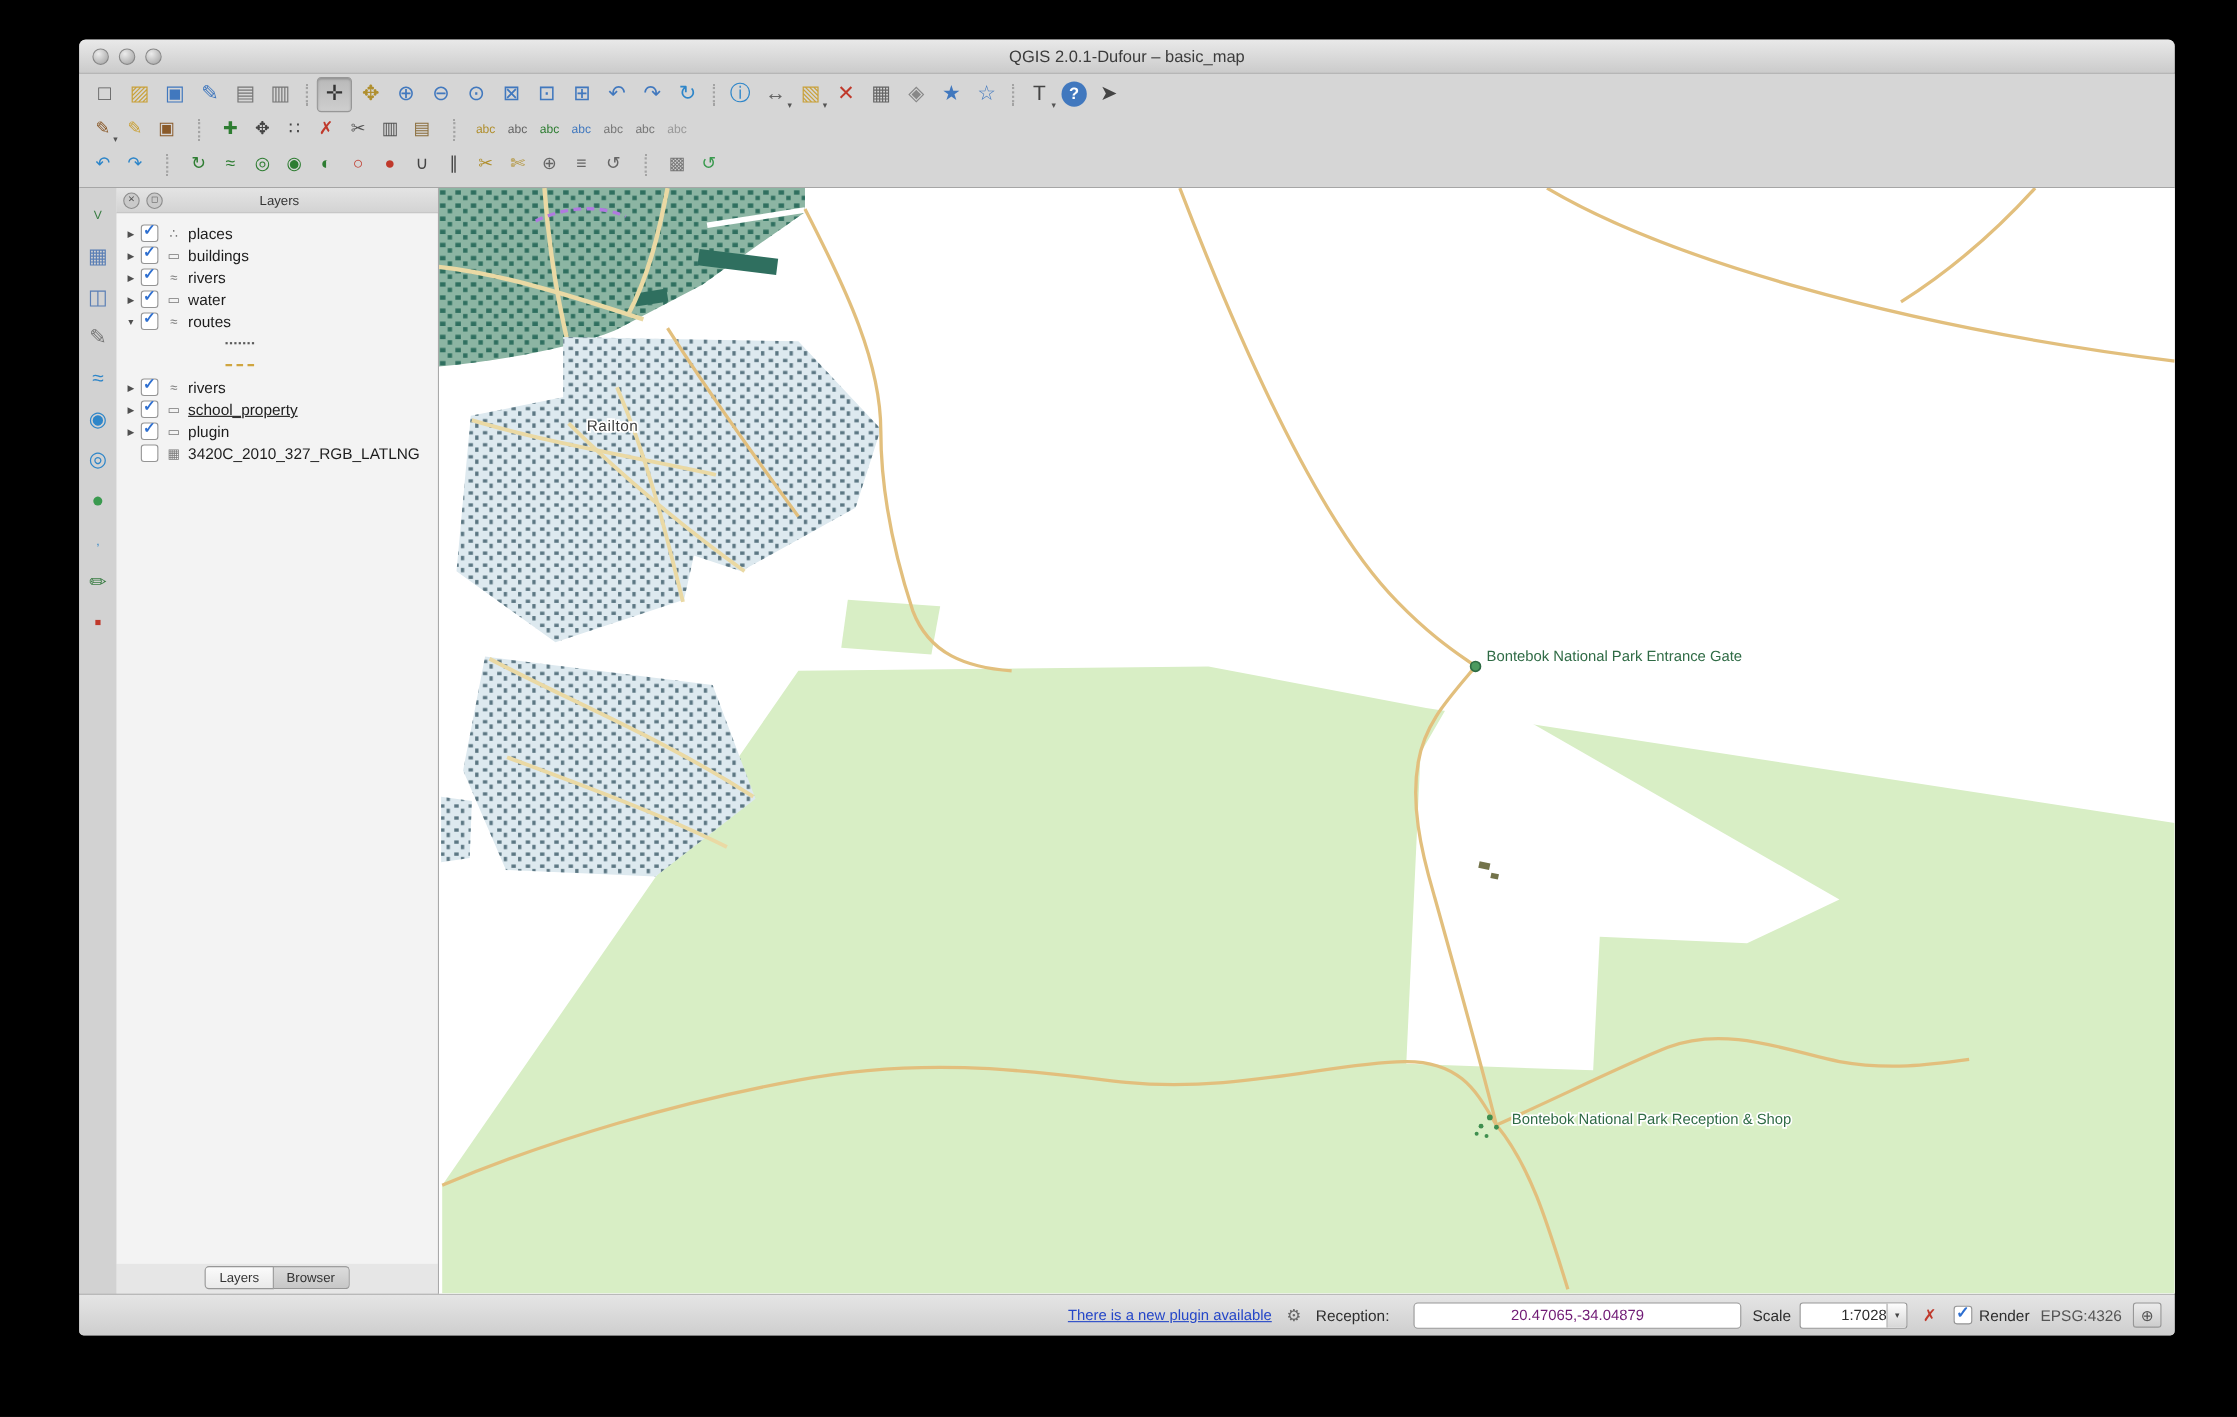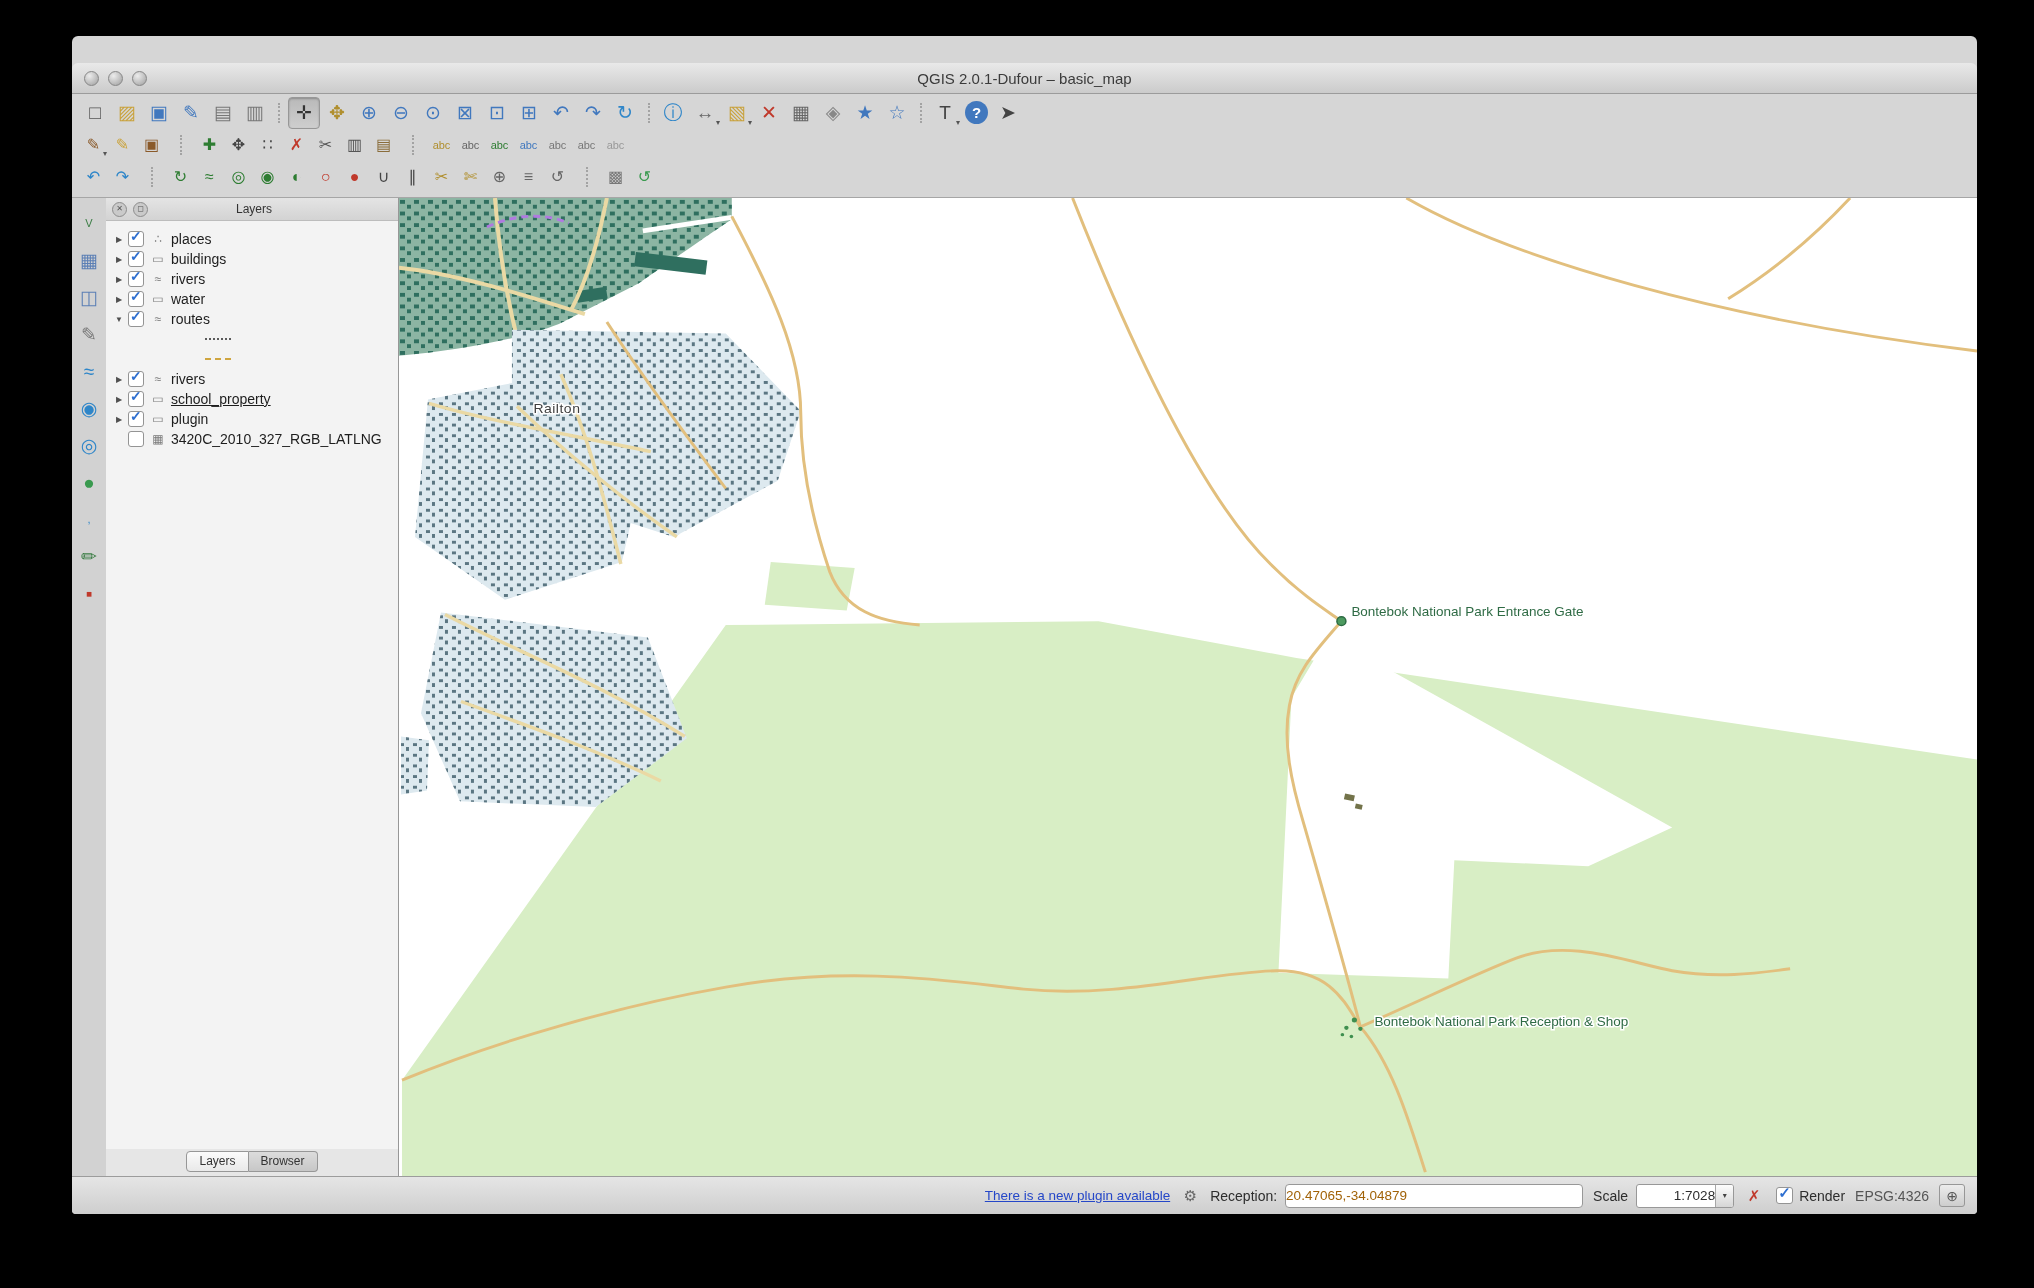--- a/index.html
+++ b/index.html
@@ -1,21 +1,21 @@
 <!DOCTYPE html>
 <html style="--label-green: #2f6b45; --park-green: #d8eec5; --residential: #dde9ef; --residential-bld: #5b7682; --teal: #8cb5a3; --teal-bld: #2f6f5f; --road-tan: #e2bf7d; --road-cream: #ead9a4; --route-purple: #b07ae0; --accent-blue: #4178be; --link-blue: #2547c8;"><head>
 <meta charset="utf-8">
 <style>
   html,body{margin:0;padding:0;background:#000;width:2034px;height:1288px;overflow:hidden;
     font-family:"Liberation Sans",sans-serif;-webkit-font-smoothing:antialiased;}
   .window{position:absolute;left:72px;top:36px;width:1905px;height:1178px;background:#d6d6d6;
     border-radius:6px 6px 4px 4px;box-shadow:0 14px 50px rgba(0,0,0,.75);display:flex;flex-direction:column;}
   
   .titlebar{height:30px;flex:0 0 30px;background:linear-gradient(#e9e9e9,#cbcbcb);border-bottom:1px solid #9b9b9b;
-    border-radius:6px 6px 0 0;position:relative;display:flex;align-items:center;margin-top:27px;}
+    border-radius:6px 6px 0 0;position:relative;display:flex;align-items:center;}
   .lights{position:absolute;left:12px;display:flex;gap:9px;}
   .light{width:13px;height:13px;border-radius:50%;background:radial-gradient(circle at 35% 30%,#ececec,#9e9e9e);
     border:1px solid #878787;}
   .wtitle{flex:1;text-align:center;font-size:15px;color:#3b3b3b;}
   
   .toolbars{flex:0 0 auto;background:#d6d6d6;padding:2px 8px 4px;border-bottom:1px solid #a6a6a6;}
   .trow{display:flex;align-items:center;gap:2px;height:33px;}
   .trow.small{height:32px;}
   .ticon{width:30px;height:30px;display:flex;align-items:center;justify-content:center;border-radius:4px;
     font-size:19px;position:relative;flex:0 0 auto;cursor:default;}
@@ -63,22 +63,22 @@
   .maplabel{font-family:"Liberation Sans",sans-serif;font-size:13.5px;fill:var(--label-green);
     stroke:#fff;stroke-width:3px;paint-order:stroke;}
   .townlabel{font-family:"Liberation Sans",sans-serif;font-size:14px;fill:#3f3f3f;letter-spacing:.5px;
     stroke:#fff;stroke-width:3px;paint-order:stroke;}
   
   .statusbar{flex:0 0 37px;background:linear-gradient(#e5e5e5,#cecece);border-top:1px solid #9c9c9c;
     display:flex;align-items:center;font-size:14px;color:#2d2d2d;padding:0 12px;border-radius:0 0 4px 4px;}
   .slink{color:#2547c8;text-decoration:underline;margin-left:auto;font-size:13.5px;}
   .sicon{width:20px;height:20px;display:flex;align-items:center;justify-content:center;font-size:15px;color:#666;margin-left:10px;}
   .slabel{margin-left:10px;}
-  .sfield{width:296px;height:22px;background:#fff;border:1px solid #989898;border-radius:4px;
-    line-height:22px;font-size:13.5px;color:#a16207;margin-left:8px;}
+  .sfield{width:296px;height:22px;background:#fff;border:1px solid #989898;border-radius:4px;text-align:center;
+    line-height:22px;font-size:13.5px;color:#701a75;margin-left:22px;}
   .scombo{width:96px;height:22px;background:#fff;border:1px solid #989898;border-radius:3px;display:flex;
     align-items:center;margin-left:8px;overflow:hidden;}
   .scombo .val{flex:1;padding-left:6px;font-size:13.5px;text-align:right;}
   .arrowbtn{width:17px;height:100%;background:linear-gradient(#fdfdfd,#d6d6d6);border-left:1px solid #a7a7a7;
     display:flex;align-items:center;justify-content:center;font-size:8px;color:#444;}
   .scheck{width:15px;height:15px;background:#fff;border:1px solid #949494;border-radius:3px;position:relative;margin-left:12px;}
   .scheck .mark{position:absolute;left:1px;top:-4px;font-size:15px;color:#2e6fd0;font-weight:bold;}
   .crs{color:#555;margin-left:10px;}
   .crsbtn{width:24px;height:21px;background:linear-gradient(#ececec,#cdcdcd);border:1px solid #979797;border-radius:3px;
     display:flex;align-items:center;justify-content:center;font-size:14px;color:#555;margin-left:10px;}

